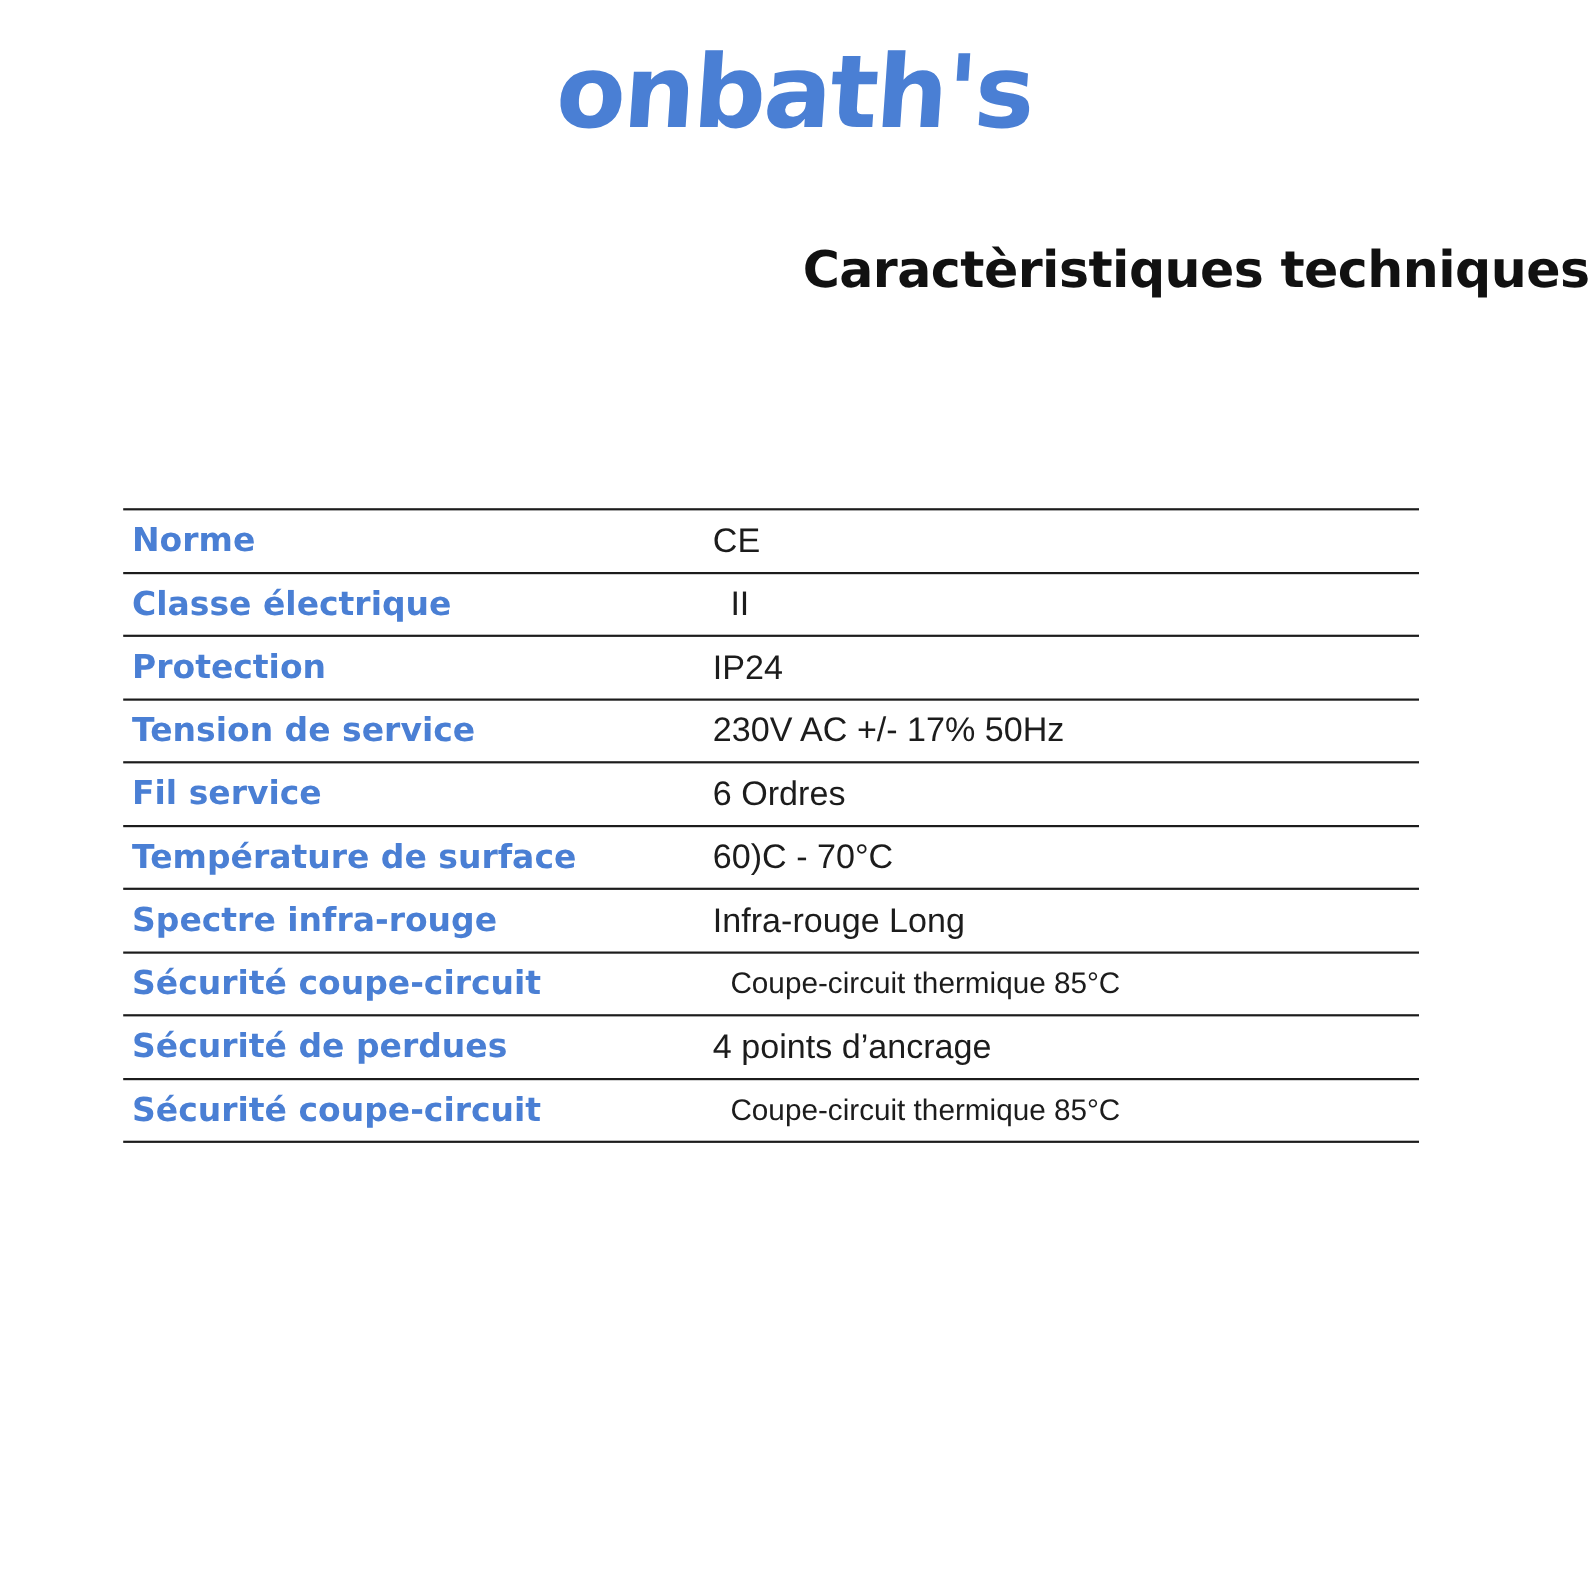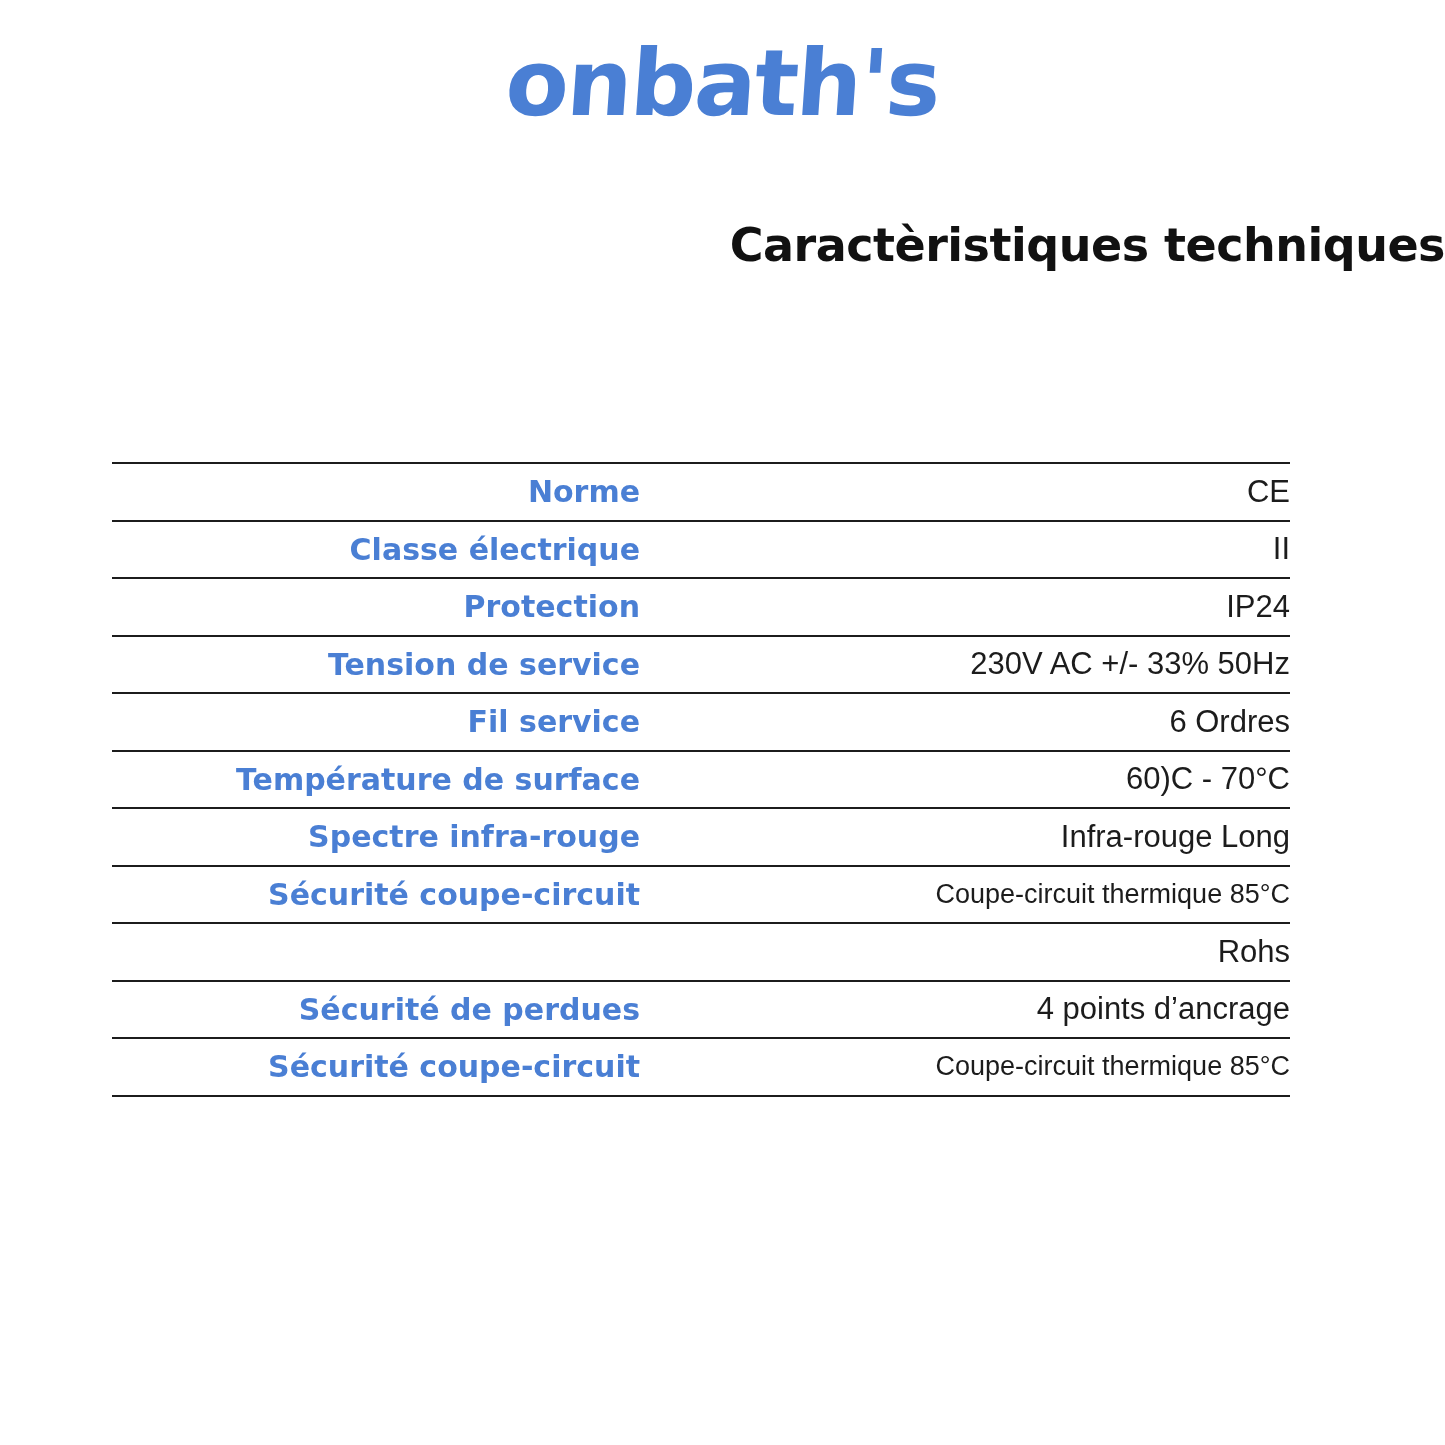--- a/index.html
+++ b/index.html
@@ -62,21 +62,20 @@
     border-collapse: collapse;
   }
   .spec-table tr {
     height: 57.5px;
   }
   .spec-table td {
     border-top: 2px solid #1c1c1c;
     border-bottom: 2px solid #1c1c1c;
     padding: 0 0 0 8px;
     vertical-align: middle;
-    text-align: right;
   }
   .spec-table tr + tr td {
     border-top: none;
   }
   .cell-label {
     width: 520px;
     font-family: "DejaVu Sans", sans-serif;
     font-weight: bold;
     font-size: 30px;
     color: #4a7fd4;
@@ -117,43 +116,39 @@
       <tr>
         <td class="cell-label">Classe électrique</td>
         <td class="cell-value indent">II</td>
       </tr>
       <tr>
         <td class="cell-label">Protection</td>
         <td class="cell-value">IP24</td>
       </tr>
       <tr>
         <td class="cell-label">Tension de service</td>
-        <td class="cell-value">230V AC +/- 33% 50Hz</td>
+        <td class="cell-value">230V AC +/- 17% 50Hz</td>
       </tr>
       <tr>
         <td class="cell-label">Fil service</td>
         <td class="cell-value">6 Ordres</td>
       </tr>
       <tr>
         <td class="cell-label">Température de surface</td>
         <td class="cell-value">60)C - 70°C</td>
       </tr>
       <tr>
         <td class="cell-label">Spectre infra-rouge</td>
         <td class="cell-value">Infra-rouge Long</td>
       </tr>
       <tr>
         <td class="cell-label">Sécurité coupe-circuit</td>
         <td class="cell-value big indent">Coupe-circuit thermique 85°C</td>
       </tr>
       <tr>
-        <td class="cell-label"></td>
-        <td class="cell-value indent">Rohs</td>
-      </tr>
-      <tr>
         <td class="cell-label">Sécurité de perdues</td>
         <td class="cell-value">4 points d’ancrage</td>
       </tr>
       <tr>
         <td class="cell-label">Sécurité coupe-circuit</td>
         <td class="cell-value big indent">Coupe-circuit thermique 85°C</td>
       </tr>
     </tbody>
   </table>
 

